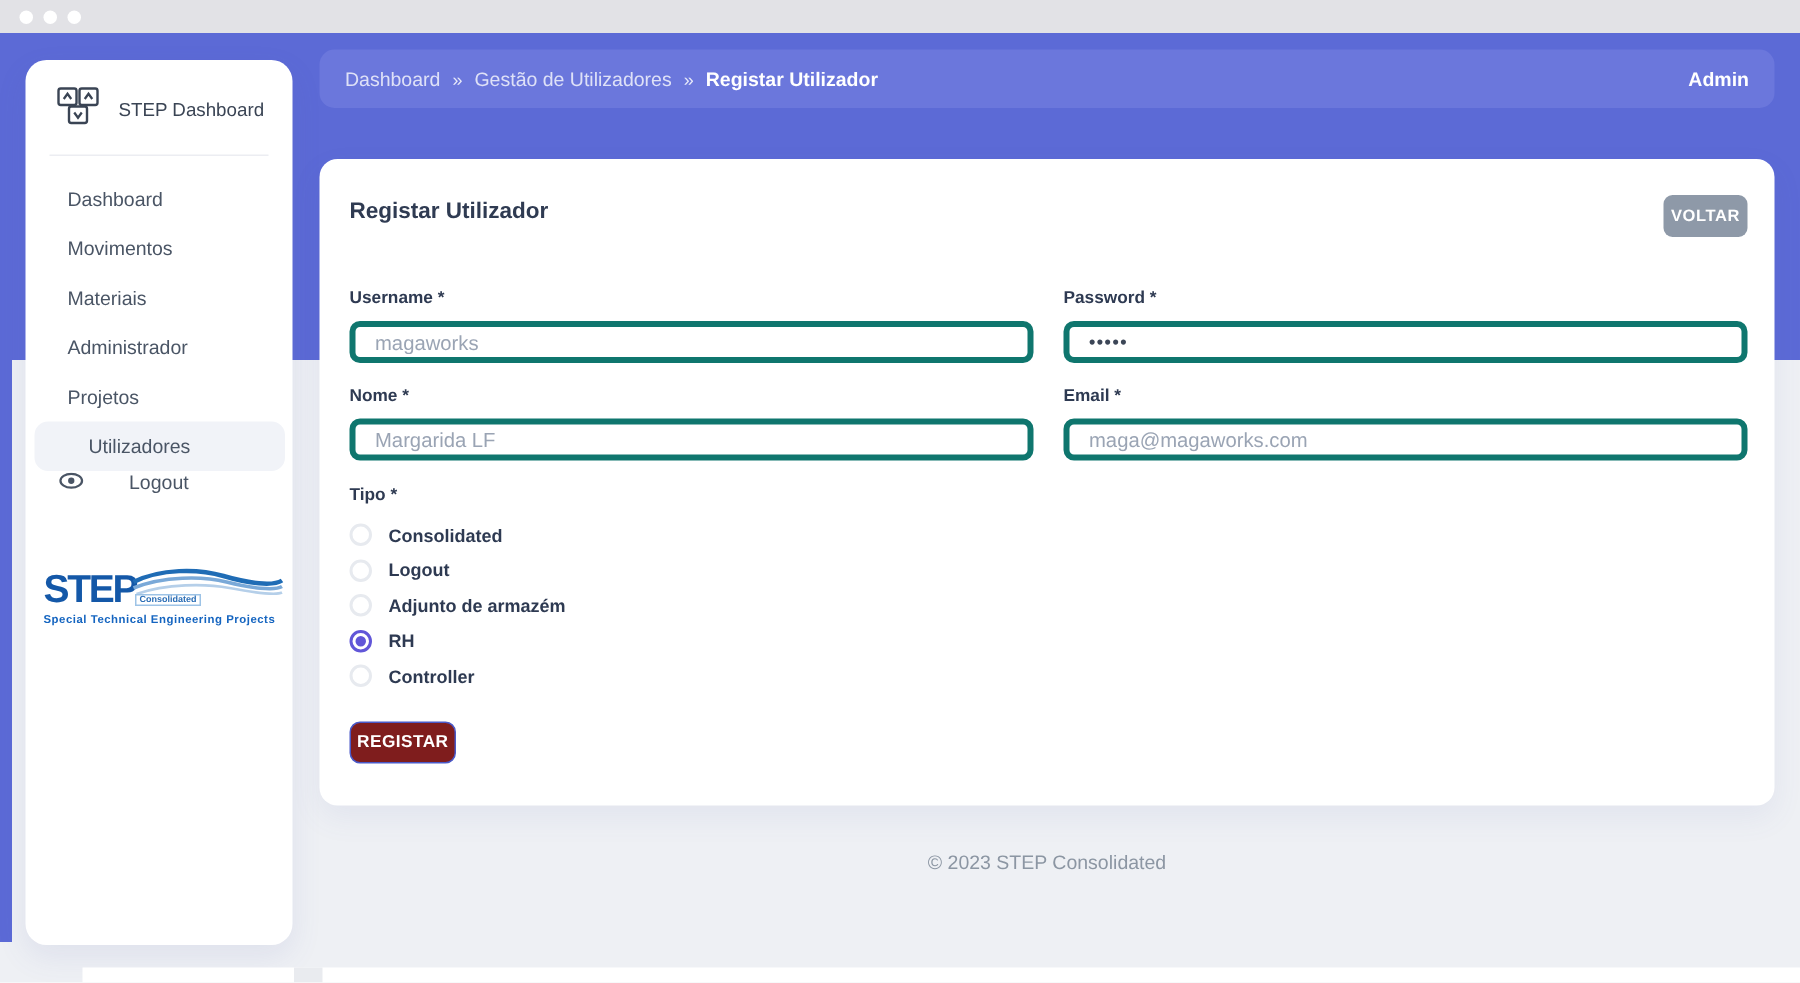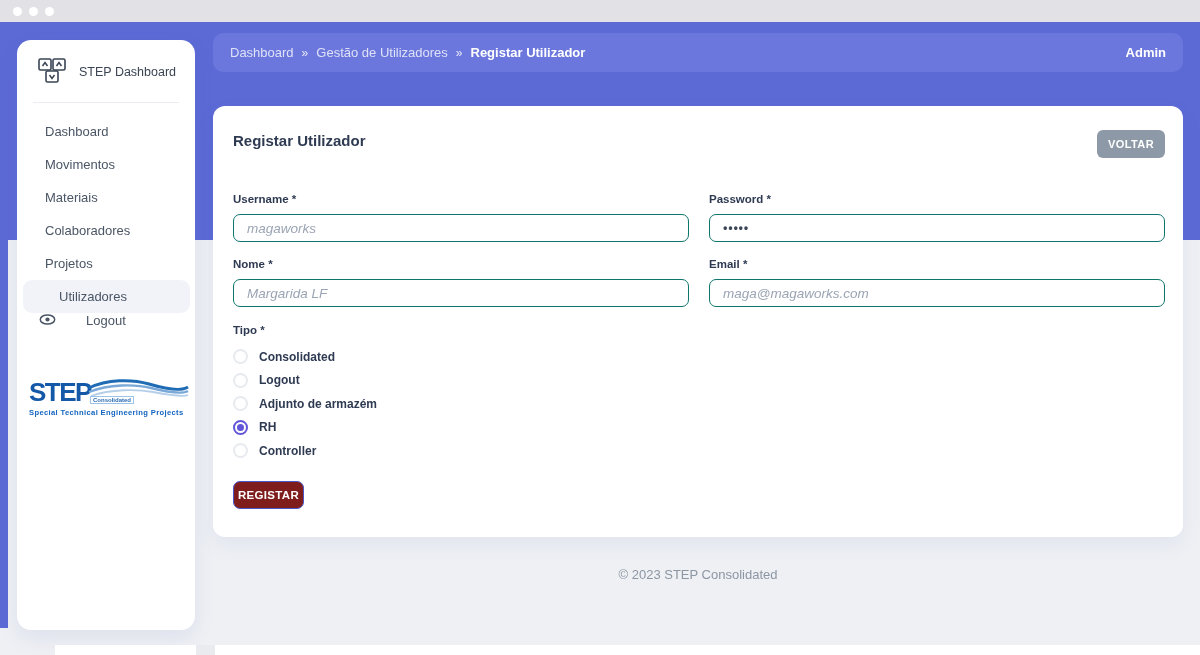--- a/index.html
+++ b/index.html
@@ -63,32 +63,32 @@
 
   
   .main-card {
     position:absolute; left:213px; top:106px; width:970px; height:431px;
     background:#ffffff; border-radius:12px;
     box-shadow:0 8px 20px rgba(90,100,180,0.08);
   }
   .card-header { position:relative; padding:26px 18px 0 20px; }
   .card-title { font-size:15px; font-weight:bold; color:#2f3b52; }
   .back-btn {
-    position:absolute; right:18px; top:24px; width:68px; height:28px;
+    position:absolute; right:18px; top:24px; width:56px; height:28px;
     background:#8e99a8; color:#ffffff; border:none; border-radius:6px;
     font-size:11px; font-weight:bold; letter-spacing:0.4px; cursor:pointer;
     font-family:"Liberation Sans", sans-serif;
   }
   .form-area { padding:44px 18px 0 20px; }
   .form-grid { display:grid; grid-template-columns:1fr 1fr; column-gap:20px; row-gap:16px; }
   .field-label { display:block; font-size:11.5px; font-weight:bold; color:#2e3a52; margin-bottom:9px; }
   .text-input {
-    width:100%; height:28px; border:1px solid #0f766e; border-radius:7px;
+    width:100%; height:28px; border:4px solid #0f766e; border-radius:7px;
     padding:0 13px; font-size:13.5px; color:#9aa4b4; background:#ffffff;
-    font-family:"Liberation Sans", sans-serif; outline:none;font-style:italic;
+    font-family:"Liberation Sans", sans-serif; outline:none;
   }
   .text-input.password { color:#3c4657; font-size:12px; letter-spacing:1px; font-weight:bold; }
 
   
   .tipo-group { margin-top:17px; }
   .radio-row { display:flex; align-items:center; gap:11px; height:23.5px; cursor:pointer; }
   .radio-circle {
     width:15px; height:15px; border-radius:50%;
     border:2px solid #e7eaef; background:#ffffff; flex-shrink:0;
     display:flex; align-items:center; justify-content:center;
@@ -157,21 +157,21 @@
     <div class="nav-item">
         <span>Dashboard</span>
       </div>
     <div class="nav-item">
         <span>Movimentos</span>
       </div>
     <div class="nav-item">
         <span>Materiais</span>
       </div>
     <div class="nav-item">
-        <span>Colaboradores</span>
+        <span>Administrador</span>
       </div>
     <div class="nav-item">
         <span>Projetos</span>
       </div>
     <div class="nav-item active">
         <span>Utilizadores</span>
       </div>
     <div class="logout-item">
       <span>
         <svg width="17" height="11" viewBox="0 0 17 11">

